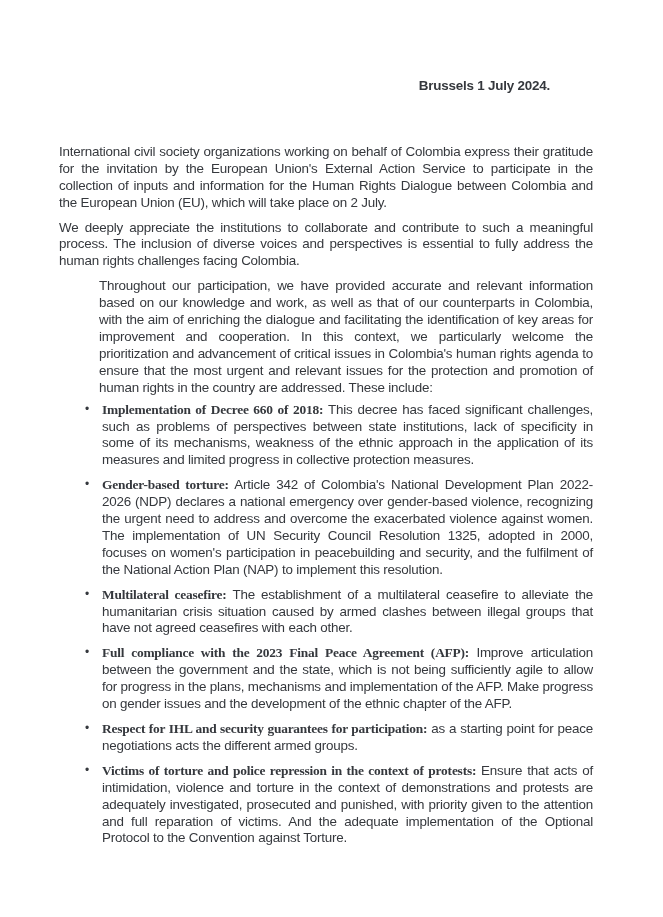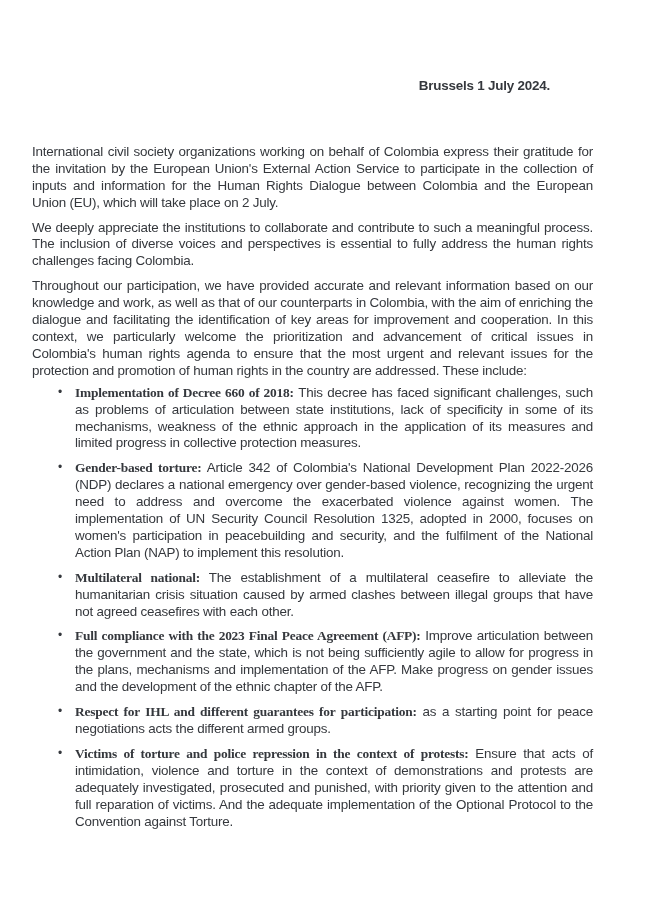--- a/index.html
+++ b/index.html
@@ -2,39 +2,39 @@
 <html><head>
 <meta charset="utf-8">
 <style>
   html, body { margin: 0; padding: 0; background: #ffffff; }
   .page {
     position: relative;
     width: 663px;
     height: 917px;
     box-sizing: border-box;
     background: #ffffff;
-    padding: 78px 70px 0 32px;
+    padding: 78px 70px 0 59px;
     font-family: "Liberation Sans", sans-serif;
     font-size: 13.4px;
     line-height: 16.9px;
     letter-spacing: -0.2px;
     color: #35383d;
     overflow: hidden;
   }
   .date {
     margin: 0 0 49px 0;
     text-align: right;
     padding-right: 43px;
     font-weight: bold;
   }
   .para {
     margin: 0 0 8px 0;
     text-align: justify;
   }
-  .para.last { margin-bottom: 5px; }
+  .para.last { margin-bottom: 5px; margin-left: 40px; }
   .bullets { margin-top: 4px; }
   .bullet {
     position: relative;
     padding-left: 43px;
     margin-bottom: 8px;
     text-align: justify;
   }
   .bullet .marker {
     position: absolute;
     left: 26px;
@@ -52,44 +52,44 @@
 
   <p class="para">International civil society organizations working on behalf of Colombia express their gratitude for the invitation by the European Union's External Action Service to participate in the collection of inputs and information for the Human Rights Dialogue between Colombia and the European Union (EU), which will take place on 2 July.</p>
   <p class="para">We deeply appreciate the institutions to collaborate and contribute to such a meaningful process. The inclusion of diverse voices and perspectives is essential to fully address the human rights challenges facing Colombia.</p>
   <p class="para last">Throughout our participation, we have provided accurate and relevant information based on our knowledge and work, as well as that of our counterparts in Colombia, with the aim of enriching the dialogue and facilitating the identification of key areas for improvement and cooperation. In this context, we particularly welcome the prioritization and advancement of critical issues in Colombia's human rights agenda to ensure that the most urgent and relevant issues for the protection and promotion of human rights in the country are addressed. These include:</p>
 
   <div class="bullets">
 
     <div class="bullet">
       <span class="marker">•</span>
       <span class="bt">Implementation of Decree 660 of 2018:</span>
-      <span>This decree has faced significant challenges, such as problems of articulation between state institutions, lack of specificity in some of its mechanisms, weakness of the ethnic approach in the application of its measures and limited progress in collective protection measures.</span>
+      <span>This decree has faced significant challenges, such as problems of perspectives between state institutions, lack of specificity in some of its mechanisms, weakness of the ethnic approach in the application of its measures and limited progress in collective protection measures.</span>
     </div>
 
     <div class="bullet">
       <span class="marker">•</span>
       <span class="bt">Gender-based torture:</span>
       <span>Article 342 of Colombia's National Development Plan 2022-2026 (NDP) declares a national emergency over gender-based violence, recognizing the urgent need to address and overcome the exacerbated violence against women. The implementation of UN Security Council Resolution 1325, adopted in 2000, focuses on women's participation in peacebuilding and security, and the fulfilment of the National Action Plan (NAP) to implement this resolution.</span>
     </div>
 
     <div class="bullet">
       <span class="marker">•</span>
-      <span class="bt">Multilateral national:</span>
+      <span class="bt">Multilateral ceasefire:</span>
       <span>The establishment of a multilateral ceasefire to alleviate the humanitarian crisis situation caused by armed clashes between illegal groups that have not agreed ceasefires with each other.</span>
     </div>
 
     <div class="bullet">
       <span class="marker">•</span>
       <span class="bt">Full compliance with the 2023 Final Peace Agreement (AFP):</span>
       <span>Improve articulation between the government and the state, which is not being sufficiently agile to allow for progress in the plans, mechanisms and implementation of the AFP. Make progress on gender issues and the development of the ethnic chapter of the AFP.</span>
     </div>
 
     <div class="bullet">
       <span class="marker">•</span>
-      <span class="bt">Respect for IHL and different guarantees for participation:</span>
+      <span class="bt">Respect for IHL and security guarantees for participation:</span>
       <span>as a starting point for peace negotiations acts the different armed groups.</span>
     </div>
 
     <div class="bullet">
       <span class="marker">•</span>
       <span class="bt">Victims of torture and police repression in the context of protests:</span>
       <span>Ensure that acts of intimidation, violence and torture in the context of demonstrations and protests are adequately investigated, prosecuted and punished, with priority given to the attention and full reparation of victims. And the adequate implementation of the Optional Protocol to the Convention against Torture.</span>
     </div>
 
   </div>

